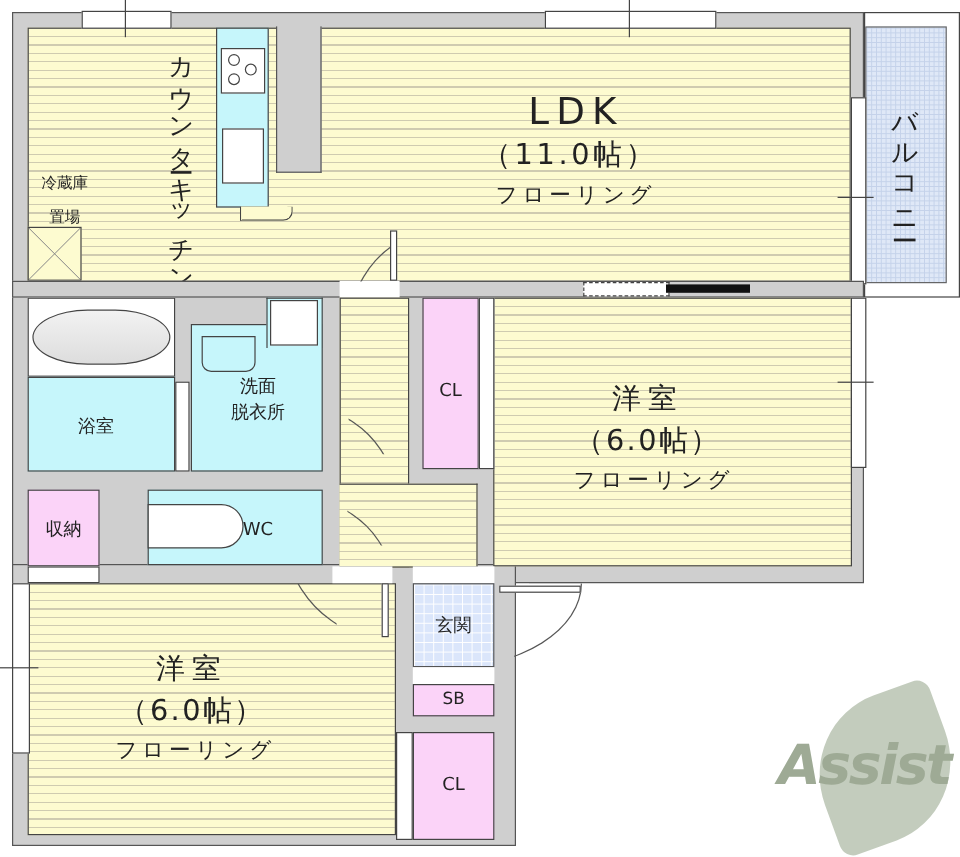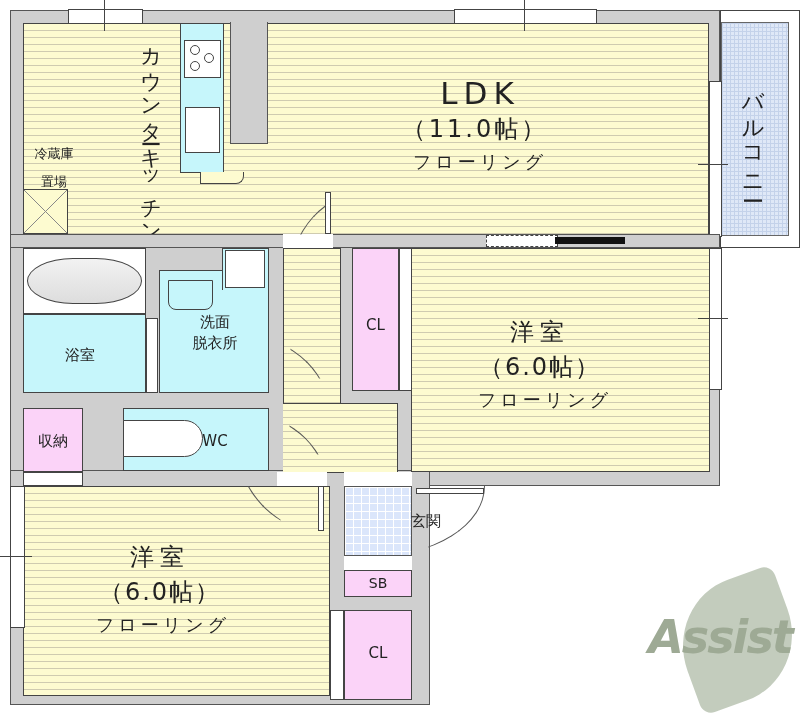--- a/index.html
+++ b/index.html
@@ -9,21 +9,21 @@
   .floor{background-color:#fdfbd0;background-image:repeating-linear-gradient(to bottom,#fdfbd0 0px,#fdfbd0 6px,#cfcbb0 6px,#cfcbb0 7px);border:1px solid #444;}
   .wet{background:#c6f6fb;border:1px solid #444;}
   .pink{background:#fbd3f8;border:1px solid #444;}
   .tile{background-color:#dbe6fb;background-image:linear-gradient(#ffffff 1px,transparent 1px),linear-gradient(90deg,#ffffff 1px,transparent 1px);background-size:8px 8px;border:1px solid #555;}
   .balc{background-color:#dfe8f7;background-image:linear-gradient(#c4d2ea 1px,transparent 1px),linear-gradient(90deg,#c4d2ea 1px,transparent 1px);background-size:4px 4px;border:1px solid #666;}
   .white{background:#fff;border:1px solid #444;}
   .lbl{position:absolute;text-align:center;white-space:nowrap;color:#222;}
   .big{font-size:31px;letter-spacing:6px;line-height:34px;}
   .mid{font-size:18px;letter-spacing:4px;}
   .sm{font-size:15px;}
-  .xs{font-size:13px;line-height:17px;}
+  .xs{font-size:13px;line-height:17px;font-family:Liberation Mono, monospace;}
   .vert{writing-mode:vertical-rl;font-size:22px;letter-spacing:3px;}
   .door-arc{position:absolute;border:1px solid #555;}
   .win{position:absolute;background:#fff;border:1px solid #444;}
 </style>
 </head>
 <body>
 
 <div class="abs wall" style="left:10px;top:10px;width:710px;height:476px;"></div>
 <div class="abs wall" style="left:10px;top:470px;width:420px;height:235px;"></div>
 
@@ -114,21 +114,21 @@
 <div class="abs" style="left:277px;top:472px;width:50px;height:14px;background:#fff;"></div>
 <div class="door-arc" style="left:236px;top:440px;width:88px;height:92px;border-radius:0 0 0 100%;clip-path:inset(50% 50% 0 0);border-top:none;border-right:none;"></div>
 <div class="abs white" style="left:318px;top:486px;width:6px;height:45px;"></div>
 
 <div class="abs pink" style="left:344px;top:610px;width:68px;height:90px;"></div>
 <div class="abs white" style="left:330px;top:610px;width:14px;height:90px;"></div>
 <div class="lbl sm" style="left:344px;top:644px;width:68px;">CL</div>
 
 <div class="abs white" style="left:344px;top:472px;width:68px;height:14px;border:none;"></div>
 <div class="abs tile" style="left:344px;top:486px;width:68px;height:70px;"></div>
-<div class="lbl sm" style="left:344px;top:512px;width:68px;padding-left:48px;">玄関</div>
+<div class="lbl sm" style="left:344px;top:512px;width:68px;">玄関</div>
 <div class="door-arc" style="left:372px;top:486px;width:112px;height:70px;border-radius:0 0 100% 0;clip-path:inset(0 0 0 50%);border-top:none;border-left:none;"></div>
 <div class="abs white" style="left:416px;top:488px;width:68px;height:6px;"></div>
 <div class="abs white" style="left:344px;top:556px;width:68px;height:14px;border:none;"></div>
 <div class="abs pink" style="left:344px;top:570px;width:68px;height:27px;"></div>
 <div class="lbl sm" style="left:344px;top:575px;width:68px;font-size:14px;">SB</div>
 
 <div class="abs" style="left:680px;top:580px;width:115px;height:120px;background:#b9c3b2;border-radius:60% 10% 60% 10%;transform:rotate(-20deg);opacity:0.85;"></div>
 <div class="lbl" style="left:640px;top:610px;width:160px;font-size:46px;font-weight:bold;font-style:italic;color:#9eaa95;letter-spacing:-2px;">Assist</div>
 
 </body></html>

